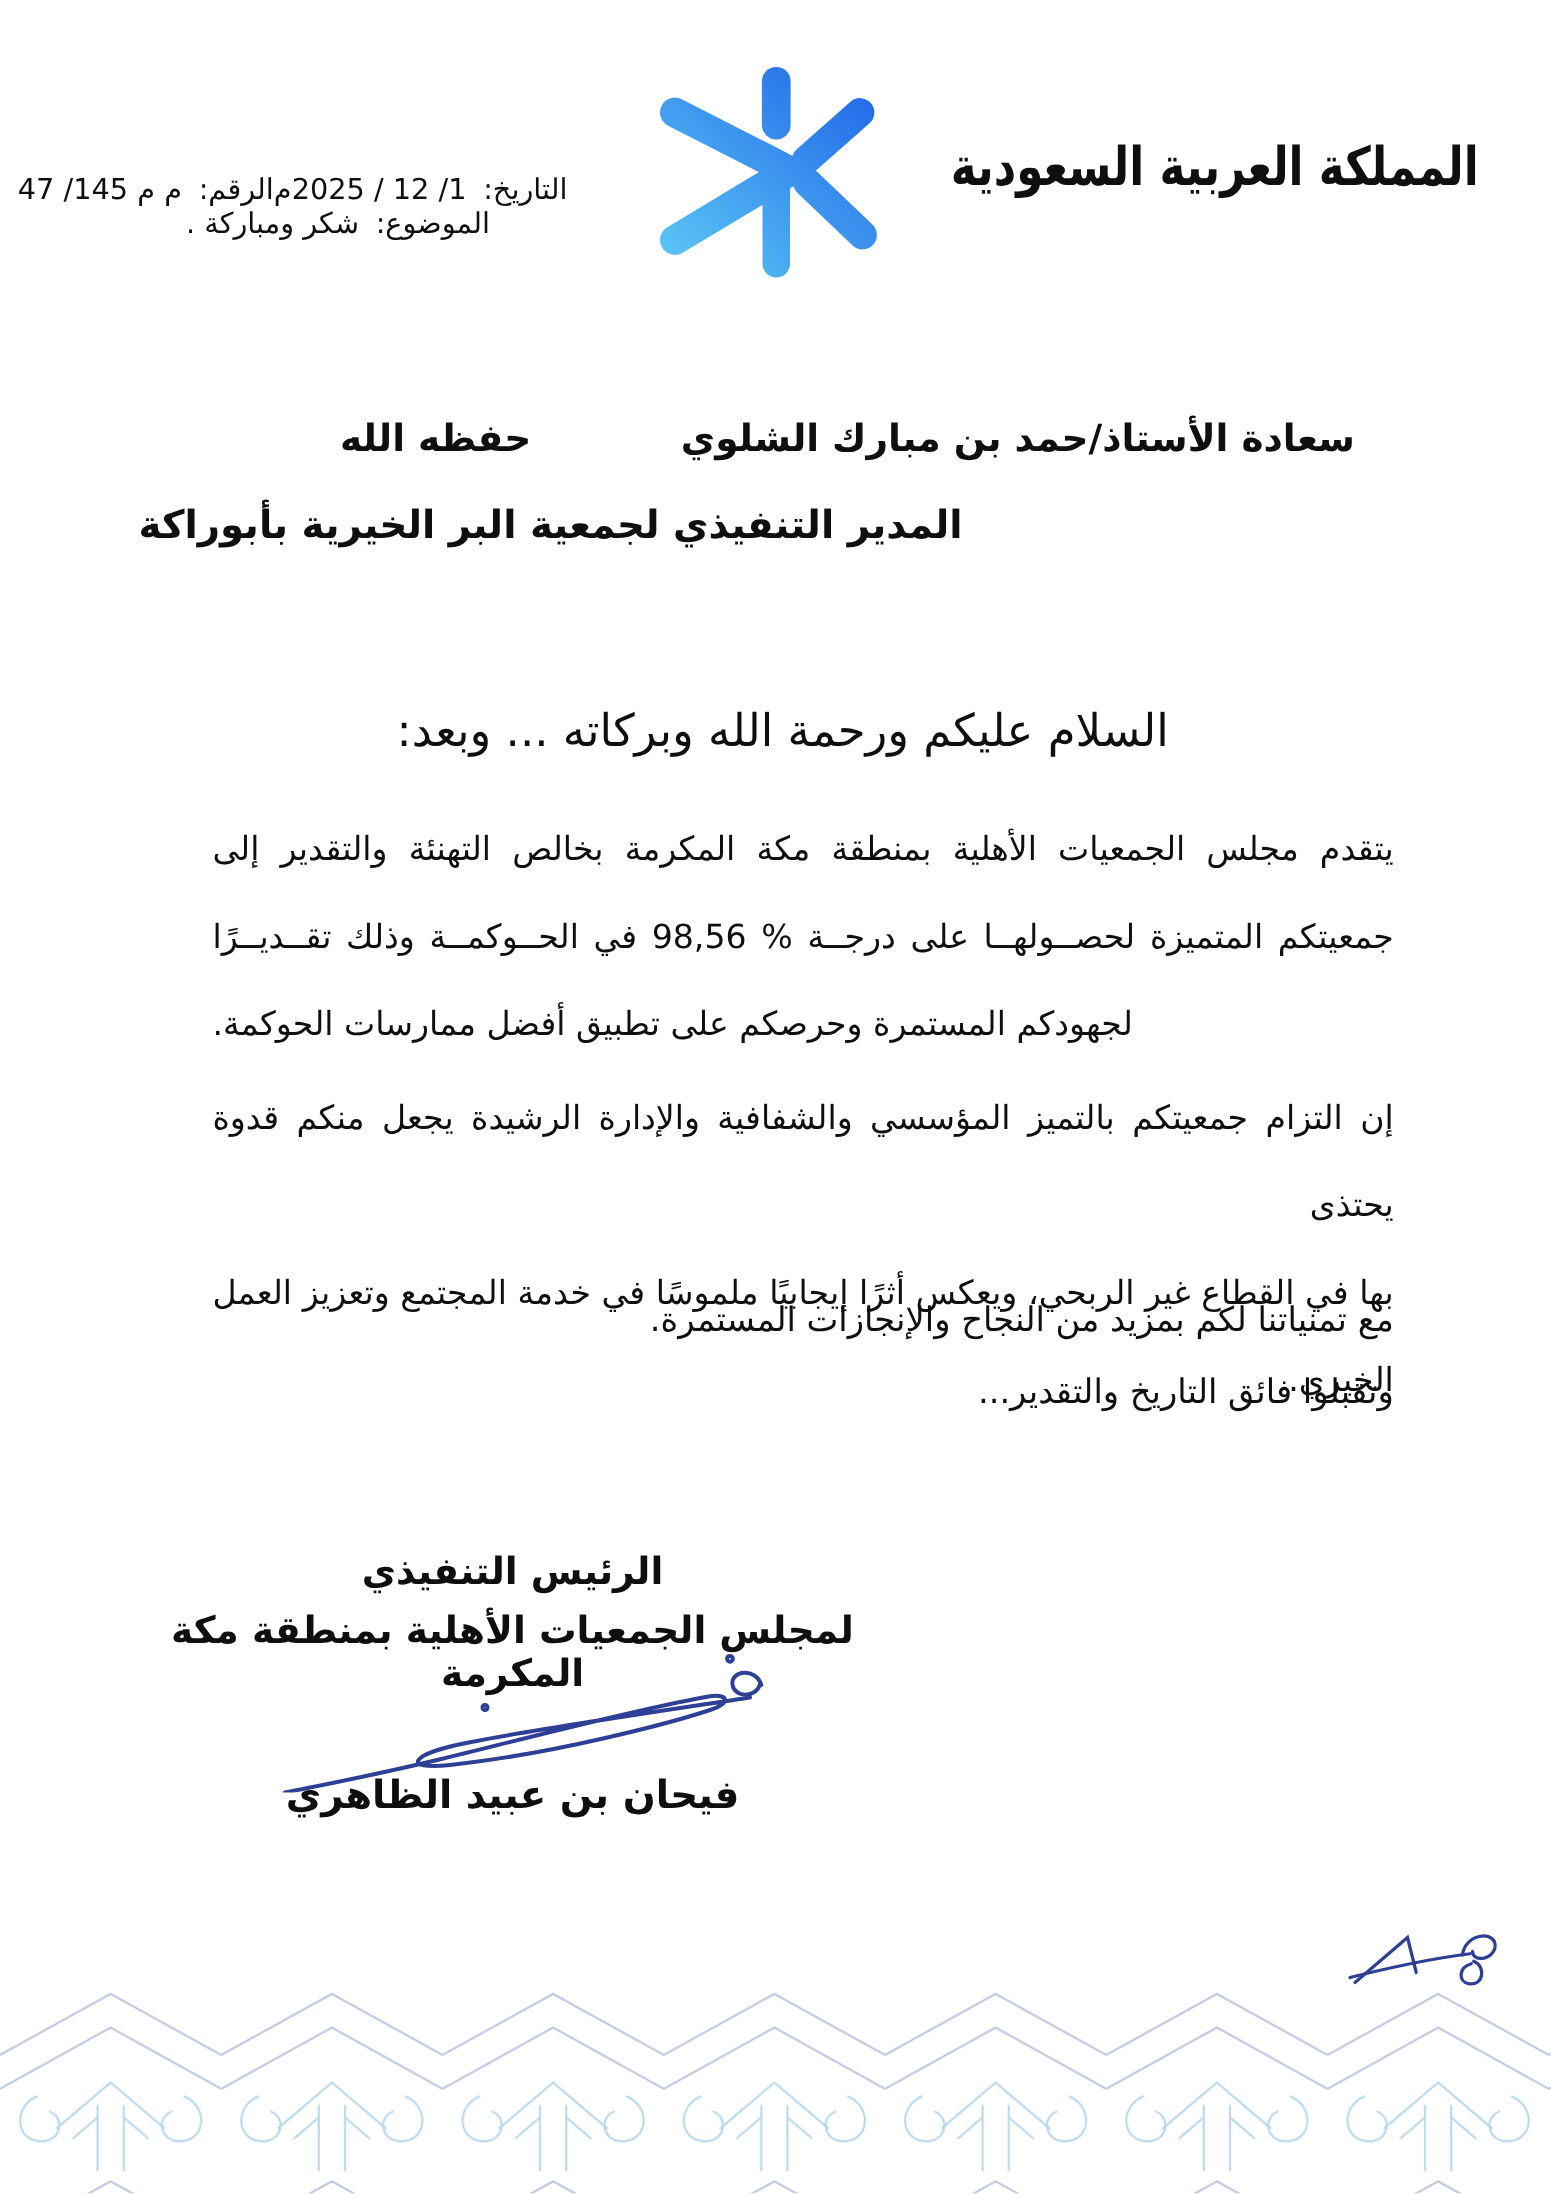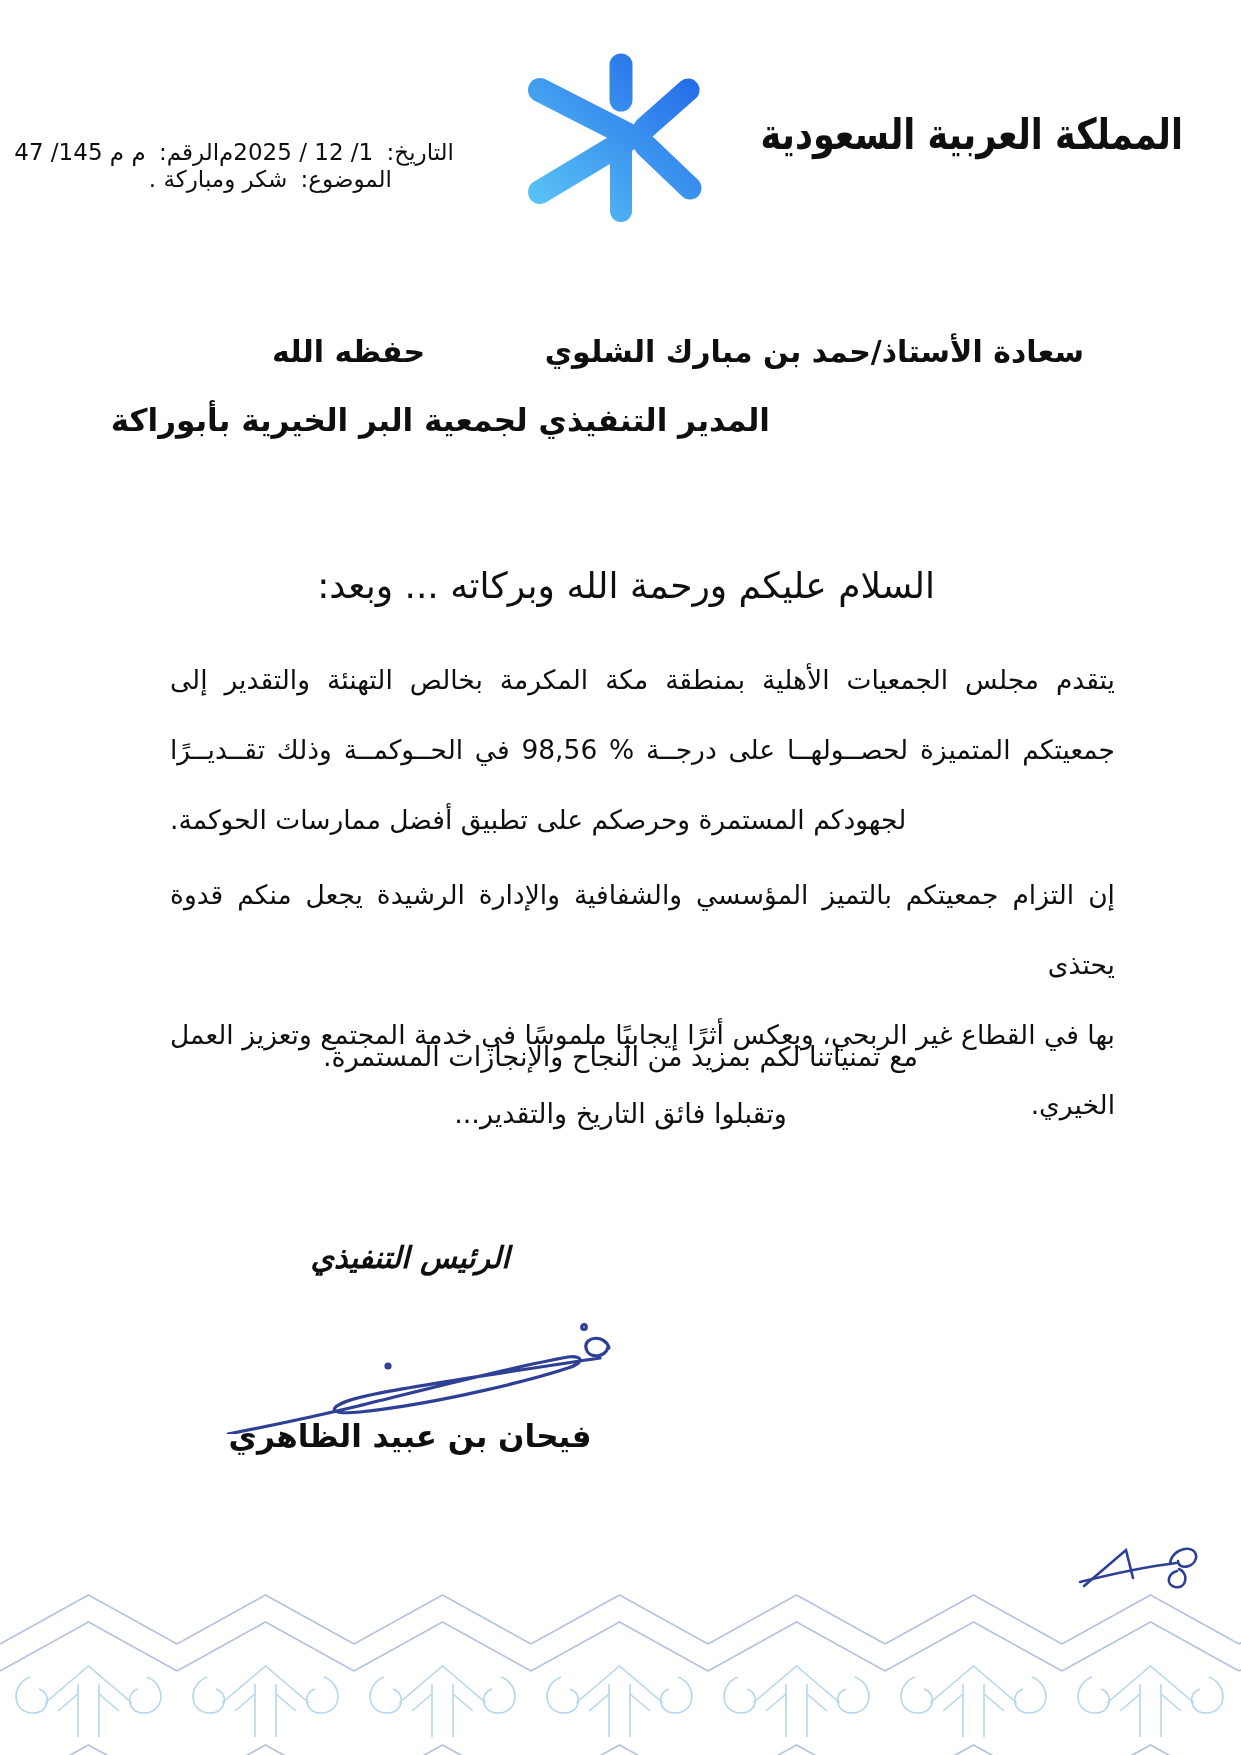--- a/index.html
+++ b/index.html
@@ -47,24 +47,24 @@
     font-size:31px;font-weight:bold;white-space:nowrap;
   }
 
   
   .greeting{top:565px;right:306px;font-size:36px;white-space:nowrap;}
   .para{left:126px;right:126px;font-size:26.5px;line-height:70px;margin-left:44px;}
   .para.p1{top:645px;}
   .para.p2{top:860px;}
   .line-fill{text-align:justify;text-align-last:justify;}
   .line-end{text-align:left;}
-  .closing{top:1028px;left:126px;right:126px;text-align:center;font-size:27px;line-height:57px;}
+  .closing{top:1028px;left:126px;right:126px;text-align:right;font-size:27px;line-height:57px;}
 
   
-  .sig-titles{top:1240px;left:118px;width:584px;text-align:center;font-weight:bold;font-style:italic;}
+  .sig-titles{top:1240px;left:118px;width:584px;text-align:center;font-weight:bold;}
   .sig-title1{font-size:30px;}
   .sig-title2{font-size:30px;margin-top:12px;}
   .sig-name{top:1418px;left:118px;width:584px;text-align:center;font-size:31px;font-weight:bold;}
 
   svg{display:block;}
 </style>
 </head>
 <body>
 
 <div class="page">
@@ -122,20 +122,21 @@
     <div class="line-fill">بها في القطاع غير الربحي، ويعكس أثرًا إيجابيًا ملموسًا في خدمة المجتمع وتعزيز العمل الخيري.</div>
   </div>
 
   <div class="abs closing">
     <div>مع تمنياتنا لكم بمزيد من النجاح والإنجازات المستمرة.</div>
     <div>وتقبلوا فائق التاريخ والتقدير...</div>
   </div>
 
   <div class="abs sig-titles">
     <div class="sig-title1">الرئيس التنفيذي</div>
+    <div class="sig-title2">لمجلس الجمعيات الأهلية بمنطقة مكة المكرمة</div>
   </div>
 
   <svg class="abs" style="left:212px;top:1322px;" width="420" height="112" viewBox="0 0 420 112">
     <g fill="none" stroke-width="3.2" stroke-linecap="round" stroke="#2e3f96">
       <path d="M397,26 C393,12 372,14 374,26 C376,37 394,36 396,25"></path>
       <path d="M388,36 C322,46 212,62 163,72 C116,81 108,94 148,90 C232,81 326,56 356,46 C372,41 372,33 356,35 C298,45 192,73 142,85 C96,96 52,105 16,112"></path>
       <circle cx="372" cy="5" r="2.3"></circle>
       <circle cx="176" cy="44" r="2"></circle>
     </g>
   </svg>

